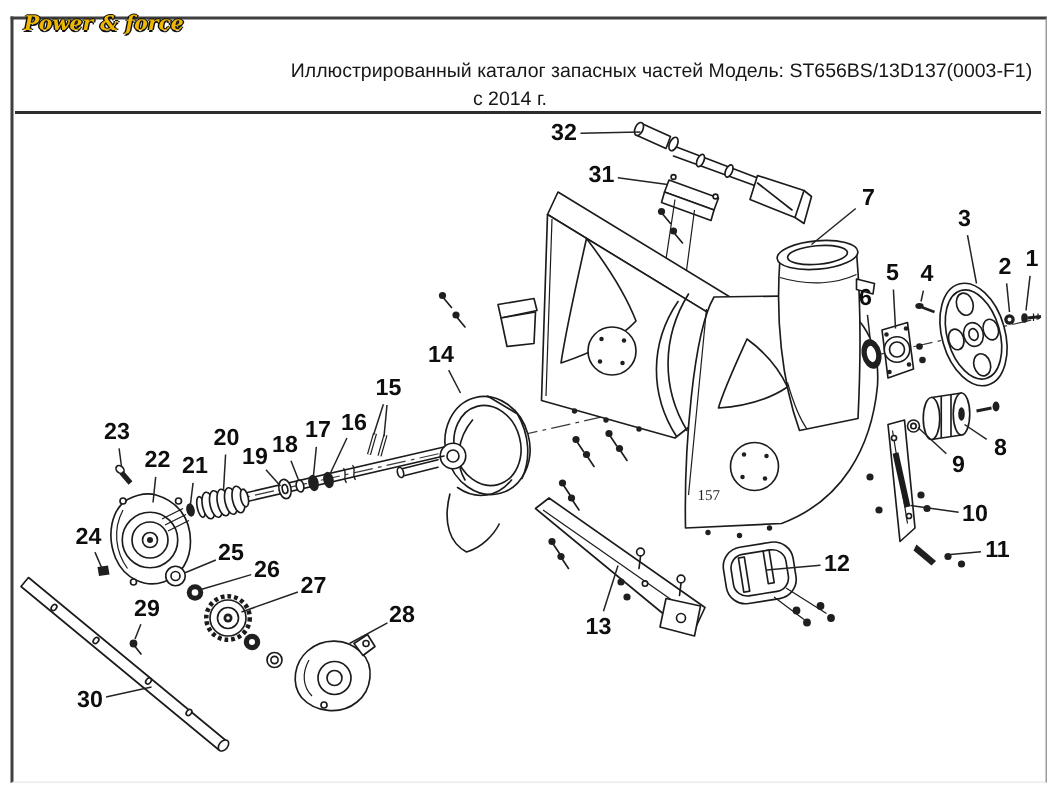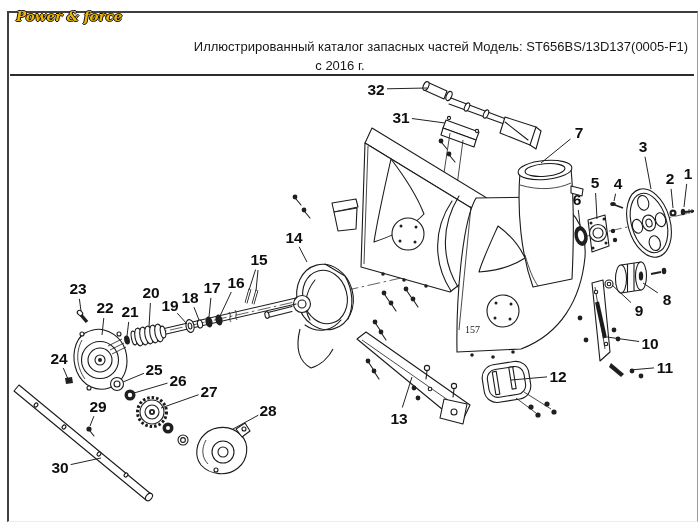--- a/index.html
+++ b/index.html
@@ -38,22 +38,22 @@
 </style>
 </head>
 <body>
 
 <div class="frame"></div>
 
 <div class="logo">
   <div class="tagline">Power &amp; force</div>
 </div>
 
-<div class="title1">Иллюстрированный каталог запасных частей Модель: ST656BS/13D137(0005-F1)</div>
-<div class="title2">с 2016 г.</div>
+<div class="title1">Иллюстрированный каталог запасных частей Модель: ST656BS/13D137(0003-F1)</div>
+<div class="title2">с 2014 г.</div>
 <div class="rule"></div>
 
 <svg id="diagram" class="diagram" width="700" height="528" viewBox="0 0 700 528">
 
   <path class="cline" d="M148,335 L694,212"></path>
 
   <g>
     <path class="wh" d="M427,82 L447,91 L444,99 L424,90 Z"></path>
     <ellipse class="wh" cx="426" cy="86" rx="2.6" ry="4.6" transform="rotate(24 426 86)"></ellipse>
     <ellipse class="wh" cx="449" cy="96" rx="2.6" ry="4.8" transform="rotate(24 449 96)"></ellipse>

